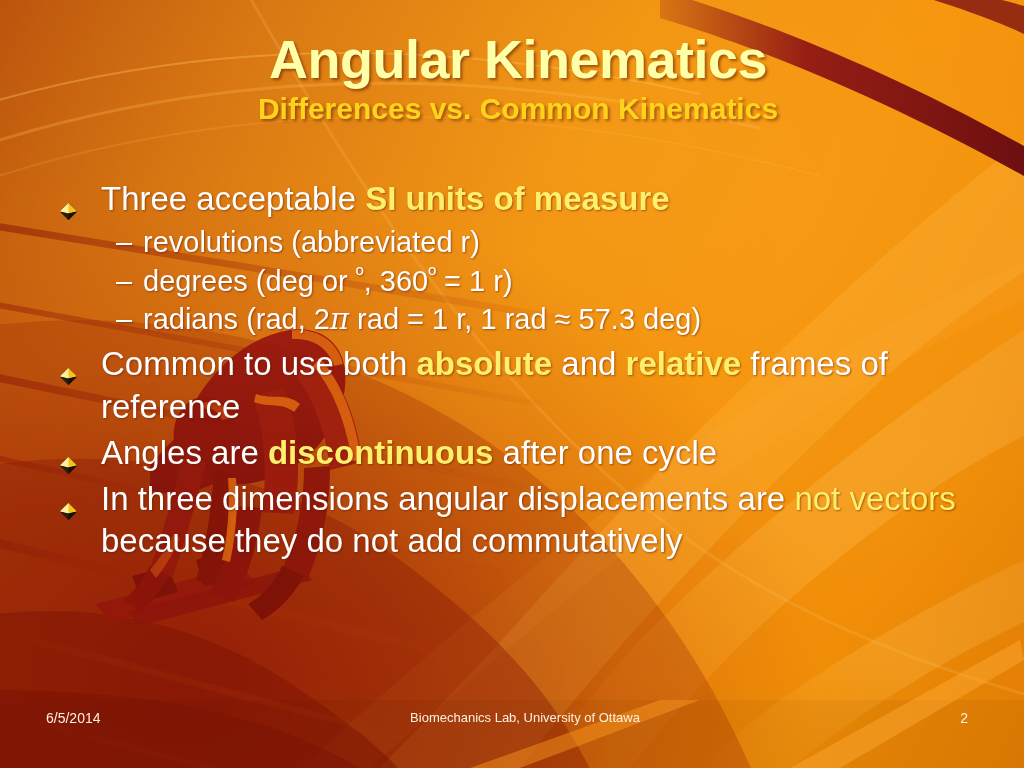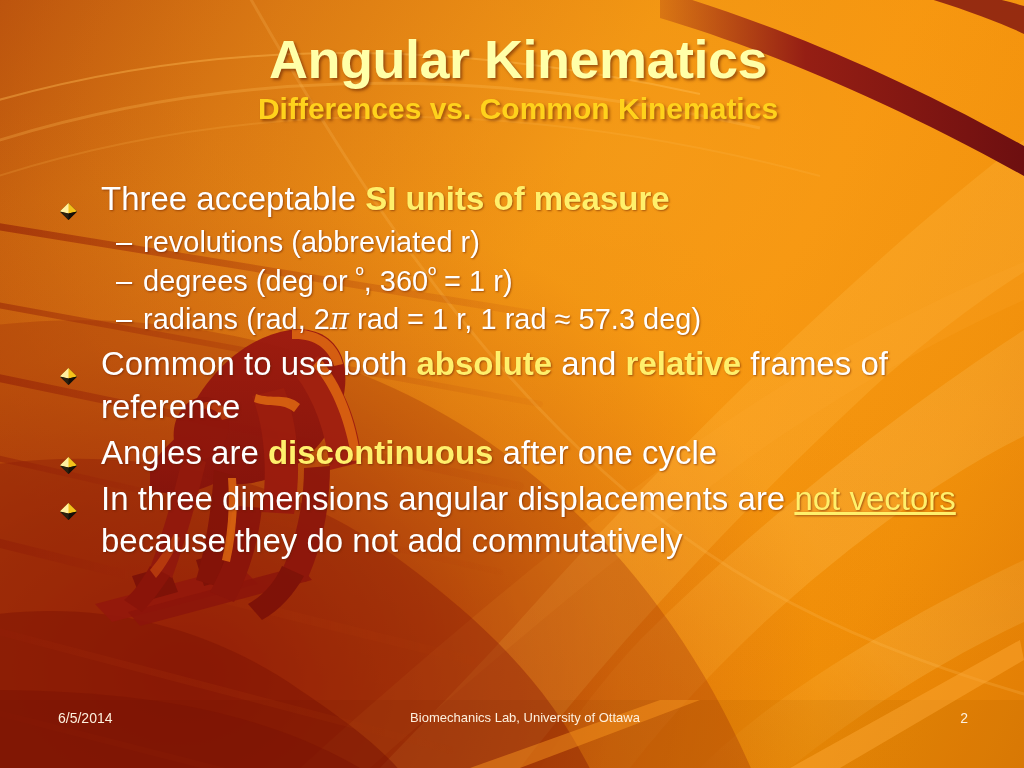--- a/index.html
+++ b/index.html
@@ -88,21 +88,21 @@
     font-size: 29px;
     line-height: 1.30;
     margin: 0;
     text-shadow: 1px 1px 2px rgba(100,30,5,0.55);
     white-space: nowrap;
   }
   .dash { display: inline-block; width: 27px; }
   .sub-group { margin: 1px 0 5px 0; }
 
   .hl { color: #fff06b; font-weight: bold; }
-  .hl-u { color: #fff06b; text-decoration: underline; text-underline-offset: 2px; margin-top: 44px; }
+  .hl-u { color: #fff06b; text-underline-offset: 2px; margin-top: 44px; }
   .vec { text-decoration: underline; text-underline-offset: 1px; }
   .sym { font-family: "DejaVu Serif", "Liberation Serif", serif; font-style: italic; }
   .deg { font-size: 0.74em; vertical-align: 0.42em; }
 
   .final-line {
     display: block;
     padding-left: 112px;
     color: #ffffff;
     font-size: 33px;
     line-height: 1.28;
@@ -113,21 +113,21 @@
   
   .footer {
     position: absolute;
     left: 0; right: 0;
     bottom: 38px;
     height: 20px;
     z-index: 7;
     color: #fdf0de;
     font-size: 14px;
   }
-  .f-date  { position: absolute; left: 58px;  top: 0; }
+  .f-date  { position: absolute; left: 46px;  top: 0; }
   .f-cent  { position: absolute; left: 14px; right: 0; top: 0; text-align: center; font-size: 13px; }
   .f-page  { position: absolute; right: 68px; top: 0; }
 </style>
 </head>
 <body>
 
 <div id="slide">
 
   <div class="bg">
     <svg viewBox="0 0 1024 768" preserveAspectRatio="none">

